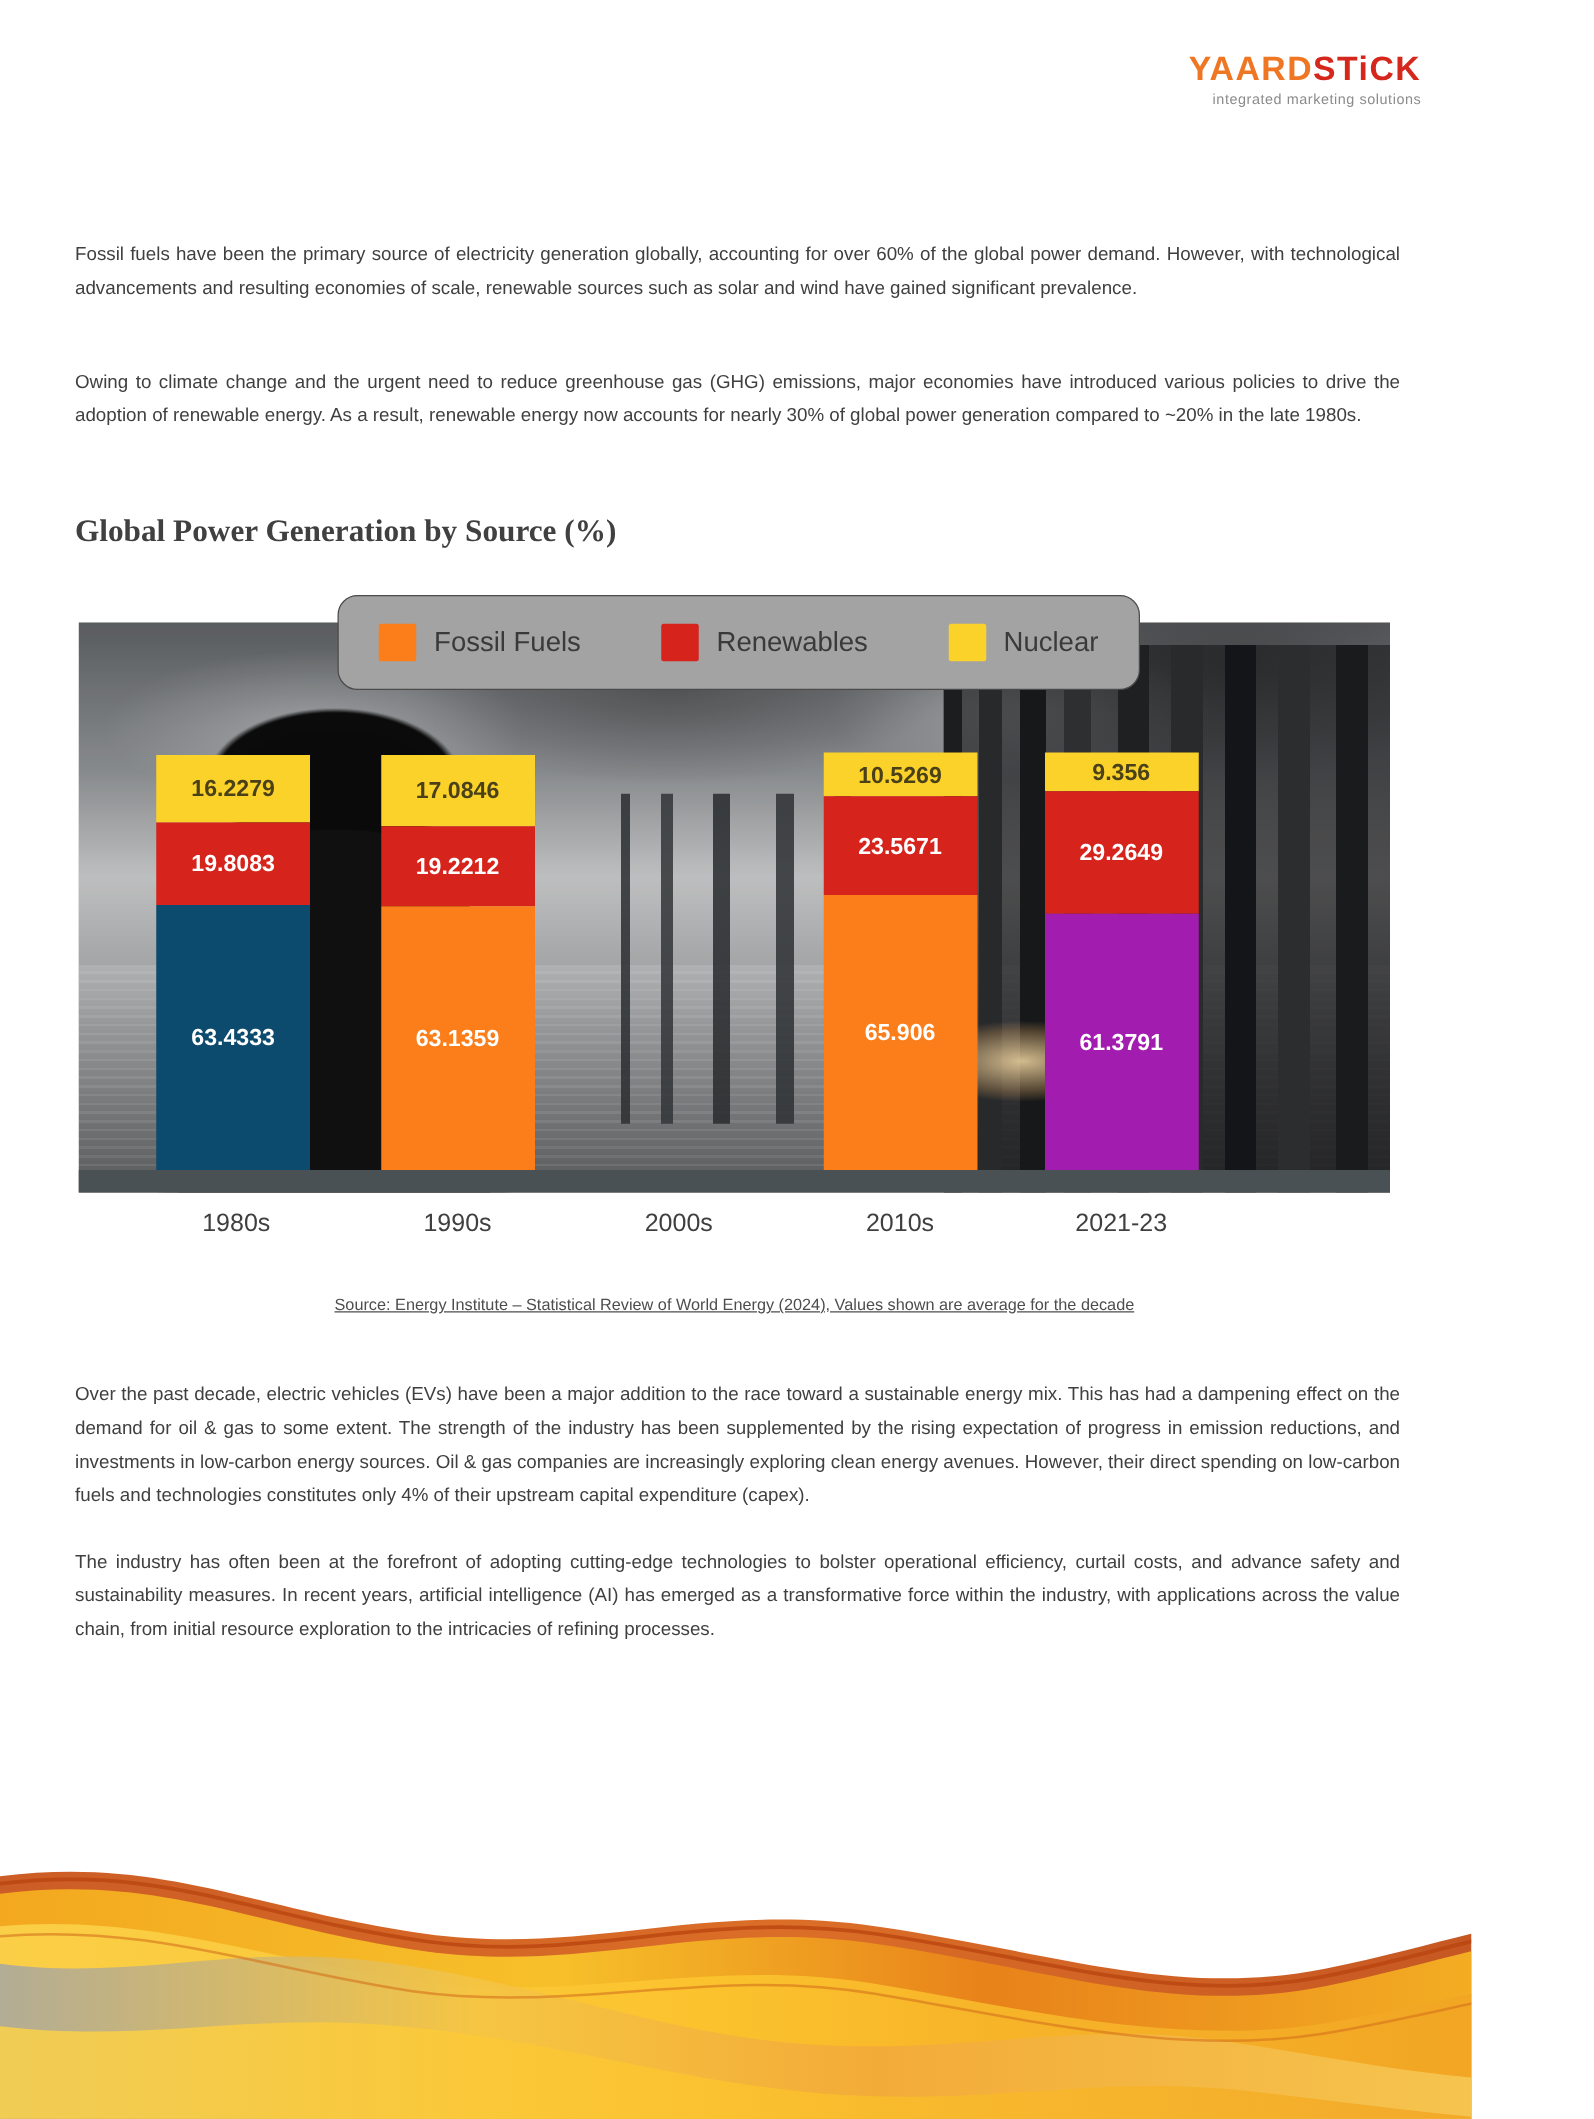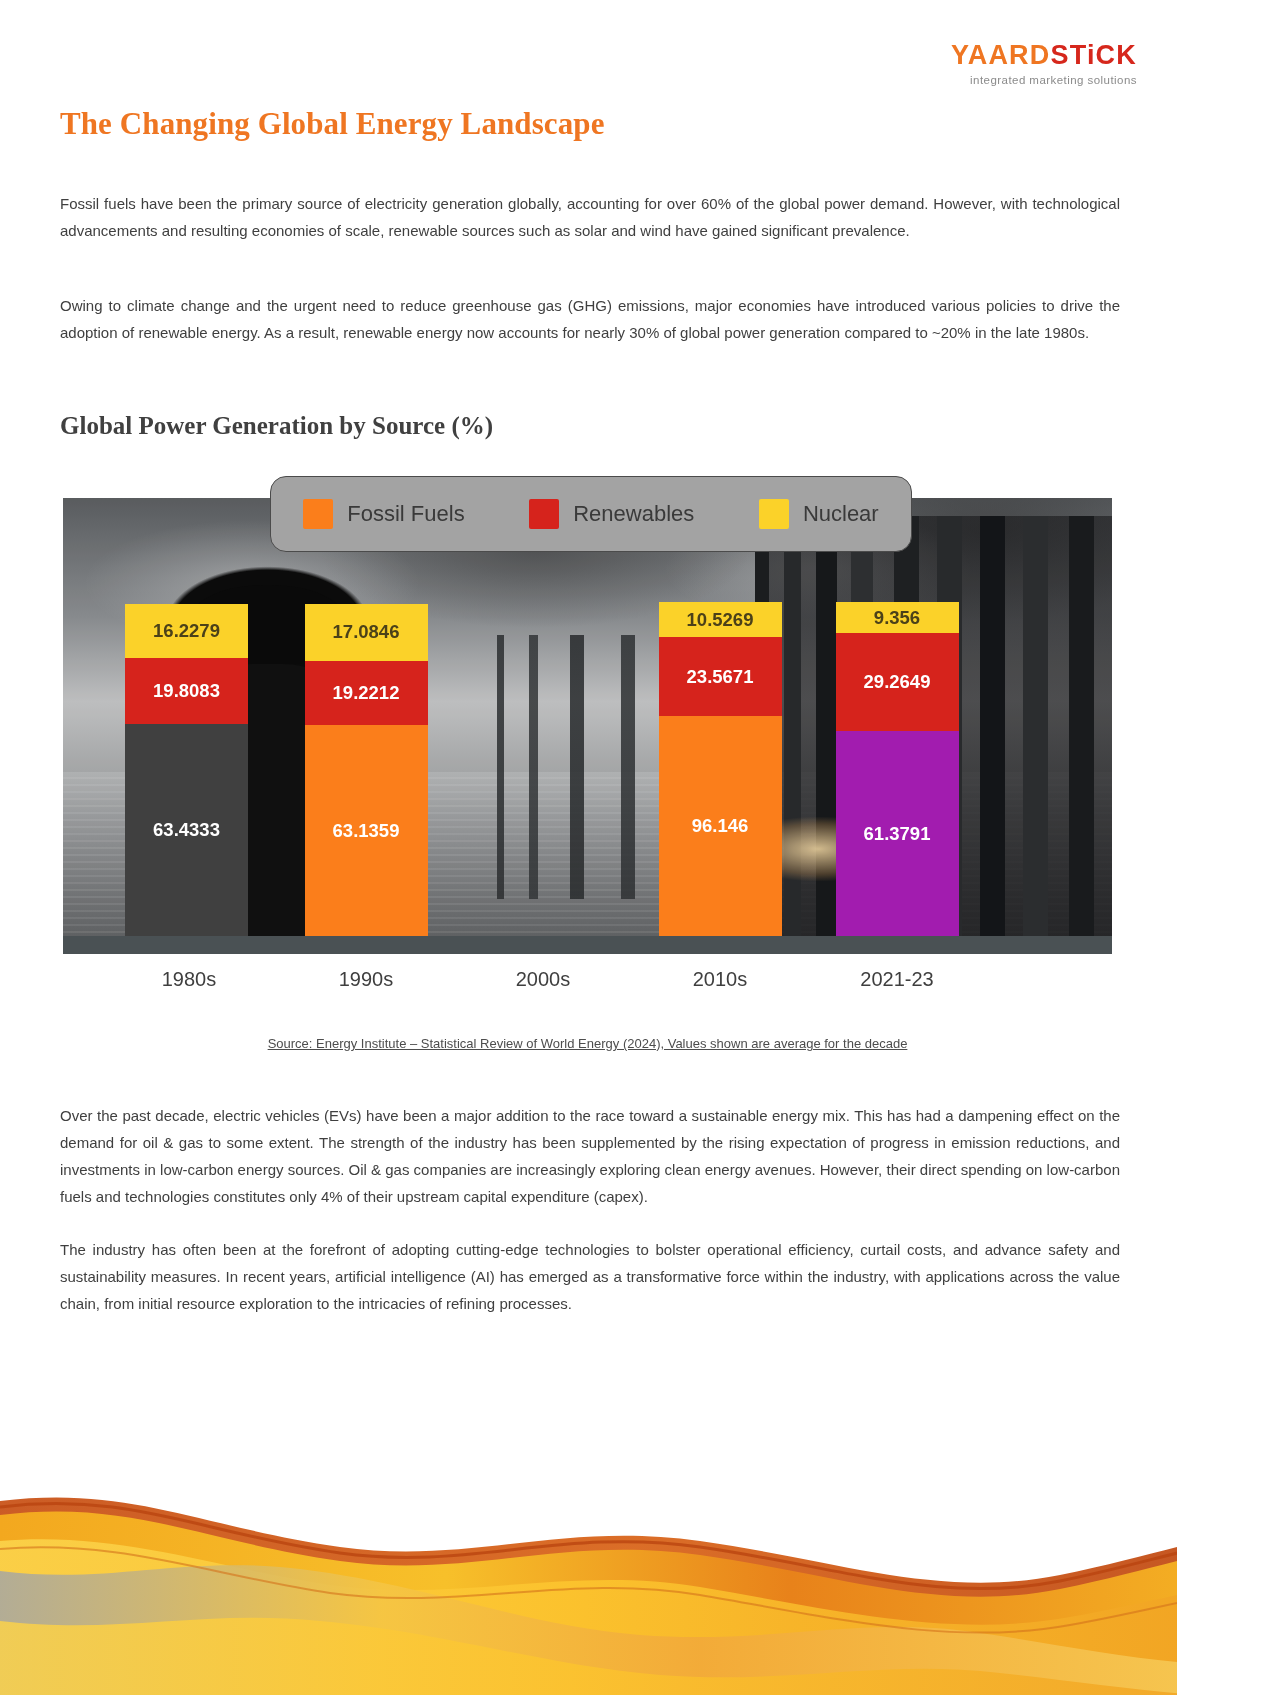--- a/index.html
+++ b/index.html
@@ -172,21 +172,20 @@
 </head>
 <body>
 
 <div class="page">
 
   <div class="logo-block">
     <div class="logo-word"><span class="logo-a">YAARD</span><span class="logo-b">STiCK</span></div>
     <div class="logo-tag">integrated marketing solutions</div>
   </div>
 
-  <div class="doc-title">The Changing Global Energy Landscape</div>
 
   <div class="para p1">Fossil fuels have been the primary source of electricity generation globally, accounting for over 60% of the global power demand. However, with technological advancements and resulting economies of scale, renewable sources such as solar and wind have gained significant prevalence.</div>
   <div class="para p2">Owing to climate change and the urgent need to reduce greenhouse gas (GHG) emissions, major economies have introduced various policies to drive the adoption of renewable energy. As a result, renewable energy now accounts for nearly 30% of global power generation compared to ~20% in the late 1980s.</div>
 
   <div class="chart-heading">Global Power Generation by Source (%)</div>
 
   <div class="chart-wrap">
     <div class="chart-photo">
       <div class="sky"></div>
       <div class="sea"></div>
@@ -198,21 +197,21 @@
     </div>
     <div class="chart-baseline"></div>
     <div class="plot" id="plot">
         <div class="bar-group" style="left: 76px;">
           <div class="seg seg-nuclear seg-wide" style="height: 54.2012px; background: rgb(251, 210, 41);">
             <span>16.2279</span>
           </div>
           <div class="seg seg-renew seg-wide" style="height: 66.1597px; background: rgb(214, 35, 28);">
             <span>19.8083</span>
           </div>
-          <div class="seg seg-fossil seg-wide" style="height: 211.867px; background: #404040;">
+          <div class="seg seg-fossil seg-wide" style="height: 211.867px; background: #0c4a6e;">
             <span>63.4333</span>
           </div>
         </div>
         <div class="bar-group" style="left: 255.5px;">
           <div class="seg seg-nuclear seg-wide" style="height: 57.0626px; background: rgb(251, 210, 41);">
             <span>17.0846</span>
           </div>
           <div class="seg seg-renew seg-wide" style="height: 64.1988px; background: rgb(214, 35, 28);">
             <span>19.2212</span>
           </div>
@@ -221,21 +220,21 @@
           </div>
         </div>
         <div class="bar-group" style="left: 609.5px;">
           <div class="seg seg-nuclear seg-wide" style="height: 35.1598px; background: rgb(251, 210, 41);">
             <span>10.5269</span>
           </div>
           <div class="seg seg-renew seg-wide" style="height: 78.7141px; background: rgb(214, 35, 28);">
             <span>23.5671</span>
           </div>
           <div class="seg seg-fossil seg-wide" style="height: 220.126px; background: rgb(251, 126, 27);">
-            <span>96.146</span>
+            <span>65.906</span>
           </div>
         </div>
         <div class="bar-group" style="left: 786.5px;">
           <div class="seg seg-nuclear seg-wide" style="height: 31.249px; background: rgb(251, 210, 41);">
             <span>9.356</span>
           </div>
           <div class="seg seg-renew seg-wide" style="height: 97.7448px; background: rgb(214, 35, 28);">
             <span>29.2649</span>
           </div>
           <div class="seg seg-fossil seg-wide" style="height: 205.006px; background: #a21caf;">

